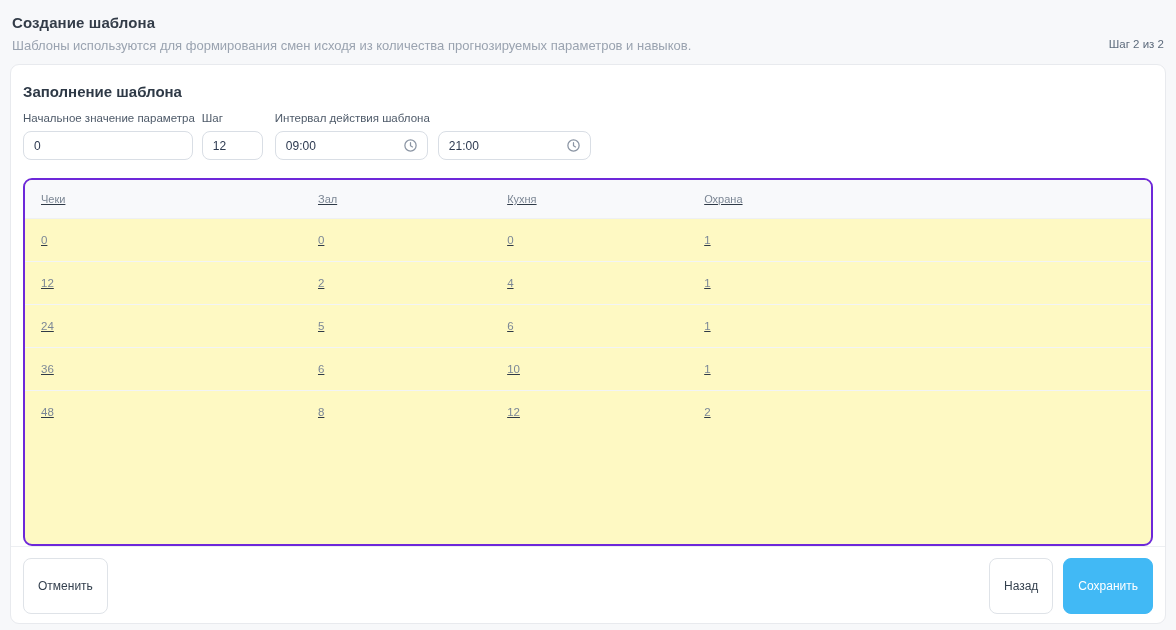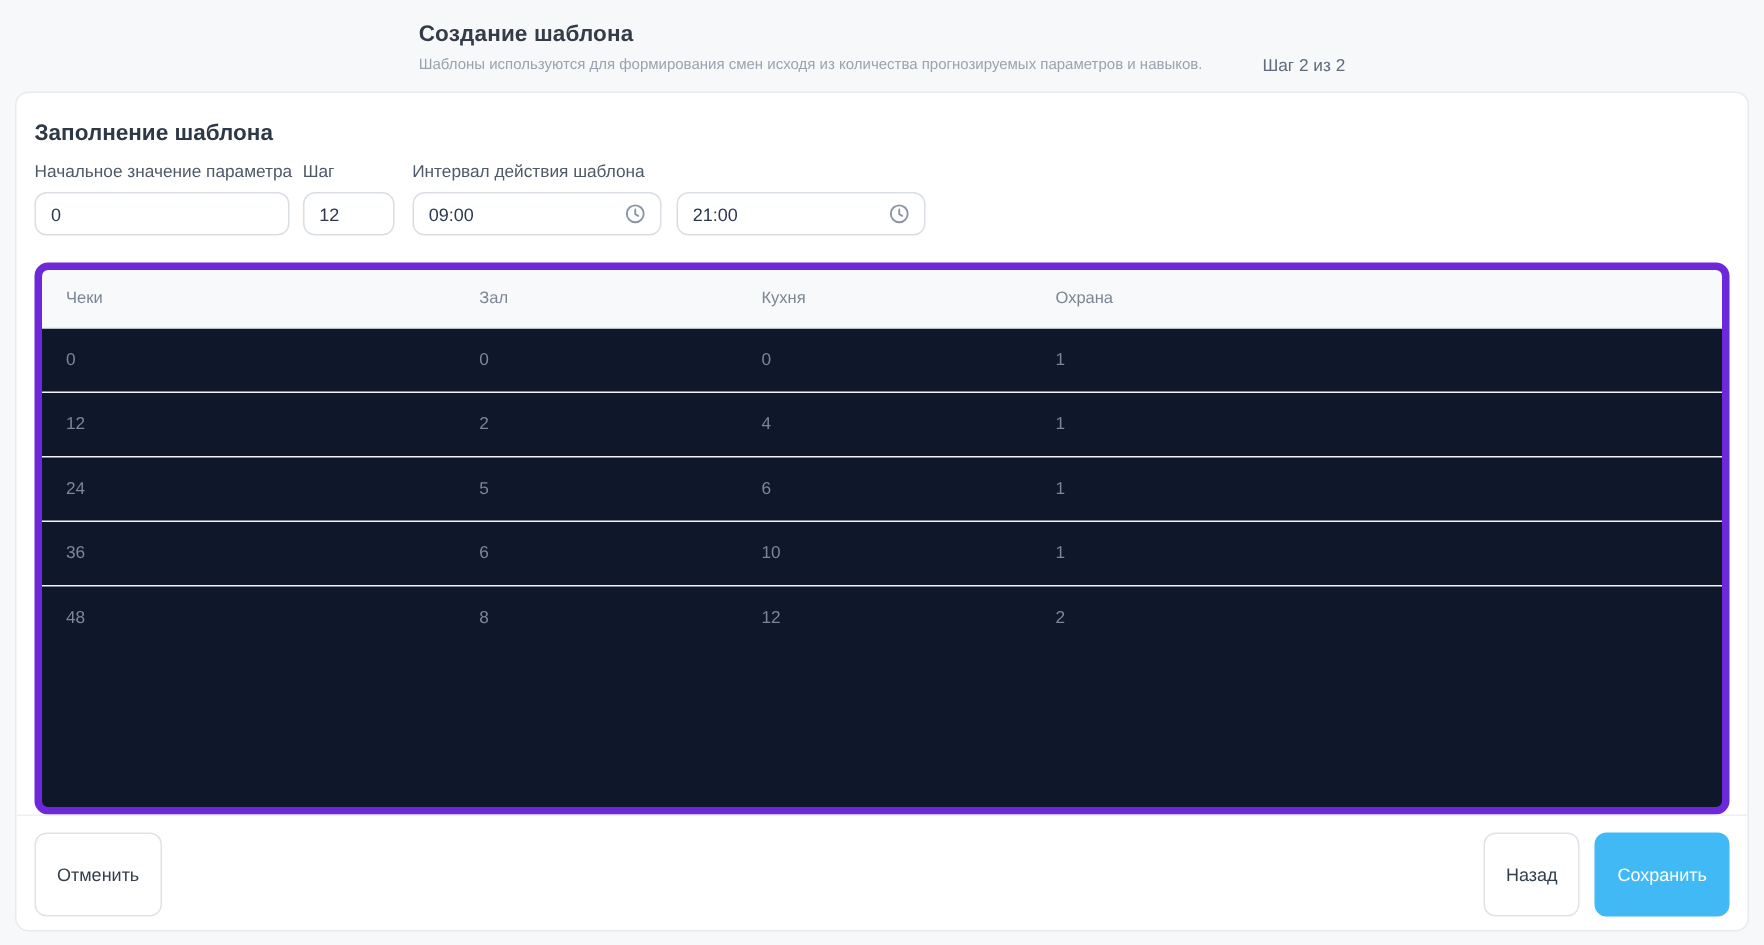--- a/index.html
+++ b/index.html
@@ -5,23 +5,23 @@
   * { box-sizing: border-box; margin: 0; padding: 0; }
   html, body { width: 1176px; height: 630px; overflow: hidden; }
   body {
     background: #f7f8fa;
     font-family: "Liberation Sans", sans-serif;
     color: #2f3a47;
   }
   .page { padding: 14px 10px 0 10px; }
 
   
-  .page-header { display: flex; justify-content: center; align-items: flex-start; padding: 0 2px; }
+  .page-header { display: flex; justify-content: space-between; align-items: flex-start; padding: 0 2px; }
   .page-title { font-size: 15px; font-weight: 700; color: #333c48; letter-spacing: .1px; }
-  .page-subtitle { font-size: 10px; color: #9aa3b0; margin-top: 7px; }
+  .page-subtitle { font-size: 13px; color: #9aa3b0; margin-top: 7px; }
   .step-indicator { font-size: 11.5px; color: #5d6b7c; margin-top: 24px; white-space: nowrap; padding-left: 40px; }
 
   
   .card {
     margin-top: 11px;
     background: #ffffff;
     border: 1px solid #e8eaee;
     border-radius: 9px;
     height: 560px;
     display: flex;
@@ -44,34 +44,35 @@
     padding: 0 10px;
     background: #fff;
     outline: none;
   }
   .w-start { width: 170px; }
   .w-end { width: 164px; }
   .w-step { width: 61px; }
   .interval-group { margin-left: 5px; }
   .time-pair { display: flex; gap: 10px; }
   .time-input-wrap { position: relative; }
-  .time-input { width: 166px; padding-right: 30px; }
+  .time-input { width: 153px; padding-right: 30px; }
   .clock-icon {
     position: absolute; right: 10px; top: 7px;
     width: 15px; height: 15px; cursor: pointer; display: block;
   }
 
   
   .table-wrap {
     margin-top: 18px;
-    border: 5px solid #6d28d9;
+    border: 2px solid #6d28d9;
     border-radius: 9px;
     min-height: 368px;
     overflow: hidden;
-    background: #0f172a;
+    background: #fef9c3;
+    text-decoration: underline;
   }
   table { width: 100%; border-collapse: collapse; table-layout: fixed; }
   thead th {
     background: #f8f9fb;
     font-size: 11px;
     font-weight: 400;
     color: #7b8694;
     text-align: left;
     padding: 13px 16px;
     border-bottom: 1px solid #eef0f3;

